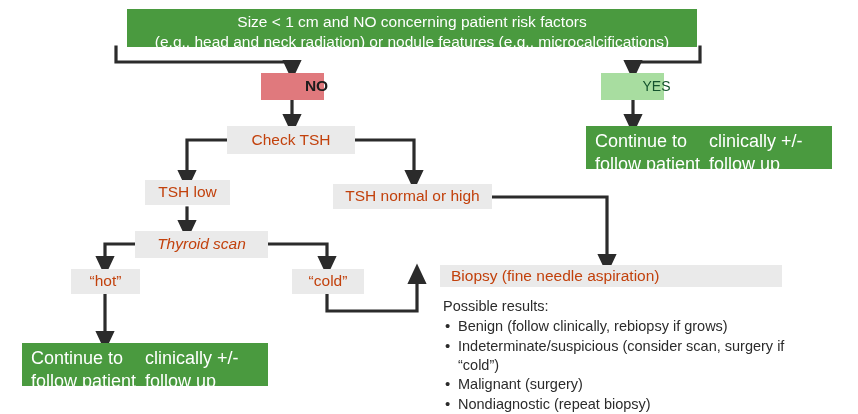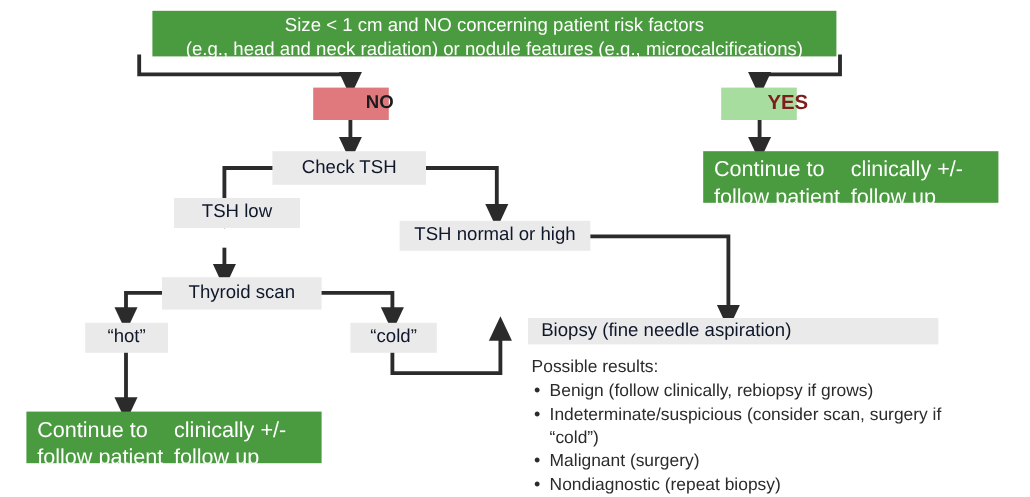--- a/index.html
+++ b/index.html
@@ -29,42 +29,42 @@
   .node {
     position: absolute;
     box-sizing: border-box;
     display: flex;
     align-items: center;
     line-height: 1.22;
     padding-left: 48px;
   }
   .gray {
     background: #eaeaea;
-    color: #0f172a;
+    color: #c2410c;
     font-size: 15.5px;
     justify-content: center;
     padding: 2px 12px;
   }
   .green-dark {
     background: #4a9a3f;
     color: #ffffff;
     font-size: 18px;
     padding: 4px 9px;
     align-items: flex-start;
   }
   .green-dark .txt {
     display: block;
     width: 100%;
     line-height: 1.28;
   }
   .green-light {
     background: #a8dda0;
-    color: #7f1d1d;
-    font-size: 17px;
-    font-weight: bold;
+    color: #14532d;
+    font-size: 14px;
+    font-weight: normal;
     justify-content: center;
   }
   .red {
     background: #e0797d;
     color: #1c1c1c;
     font-size: 15.5px;
     font-weight: bold;
     justify-content: center;
   }
   .header-box {
@@ -145,25 +145,25 @@
 
   <div class="node green-light" style="left:601px; top:73px; width:63px; height:27px;">YES</div>
 
   <div class="node green-dark" style="left:586px; top:126px; width:246px; height:43px;">
     <span class="txt">Continue to follow patient</span>
     <span class="txt">clinically +/- follow up imaging</span>
   </div>
 
   <div class="node gray" style="left:227px; top:126px; width:128px; height:28px;">Check TSH</div>
 
-  <div class="node gray" style="left:145px; top:165px; width:105px; height:25px;">TSH low</div>
+  <div class="node gray" style="left:145px; top:180px; width:85px; height:25px;">TSH low</div>
 
   <div class="node gray" style="left:333px; top:184px; width:159px; height:25px;">TSH normal or high</div>
 
-  <div class="node gray" style="left:135px; top:231px; width:133px; height:27px;">Thyroid scan</div>
+  <div class="node gray" style="left:135px; top:231px; width:133px; height:27px;font-style:italic;">Thyroid scan</div>
 
   <div class="node gray" style="left:71px; top:269px; width:69px; height:25px;">“hot”</div>
 
   <div class="node gray" style="left:292px; top:269px; width:72px; height:25px;">“cold”</div>
 
   <div class="node green-dark" style="left:22px; top:343px; width:246px; height:43px;">
     <span class="txt">Continue to follow patient</span>
     <span class="txt">clinically +/- follow up imaging</span>
   </div>
 

